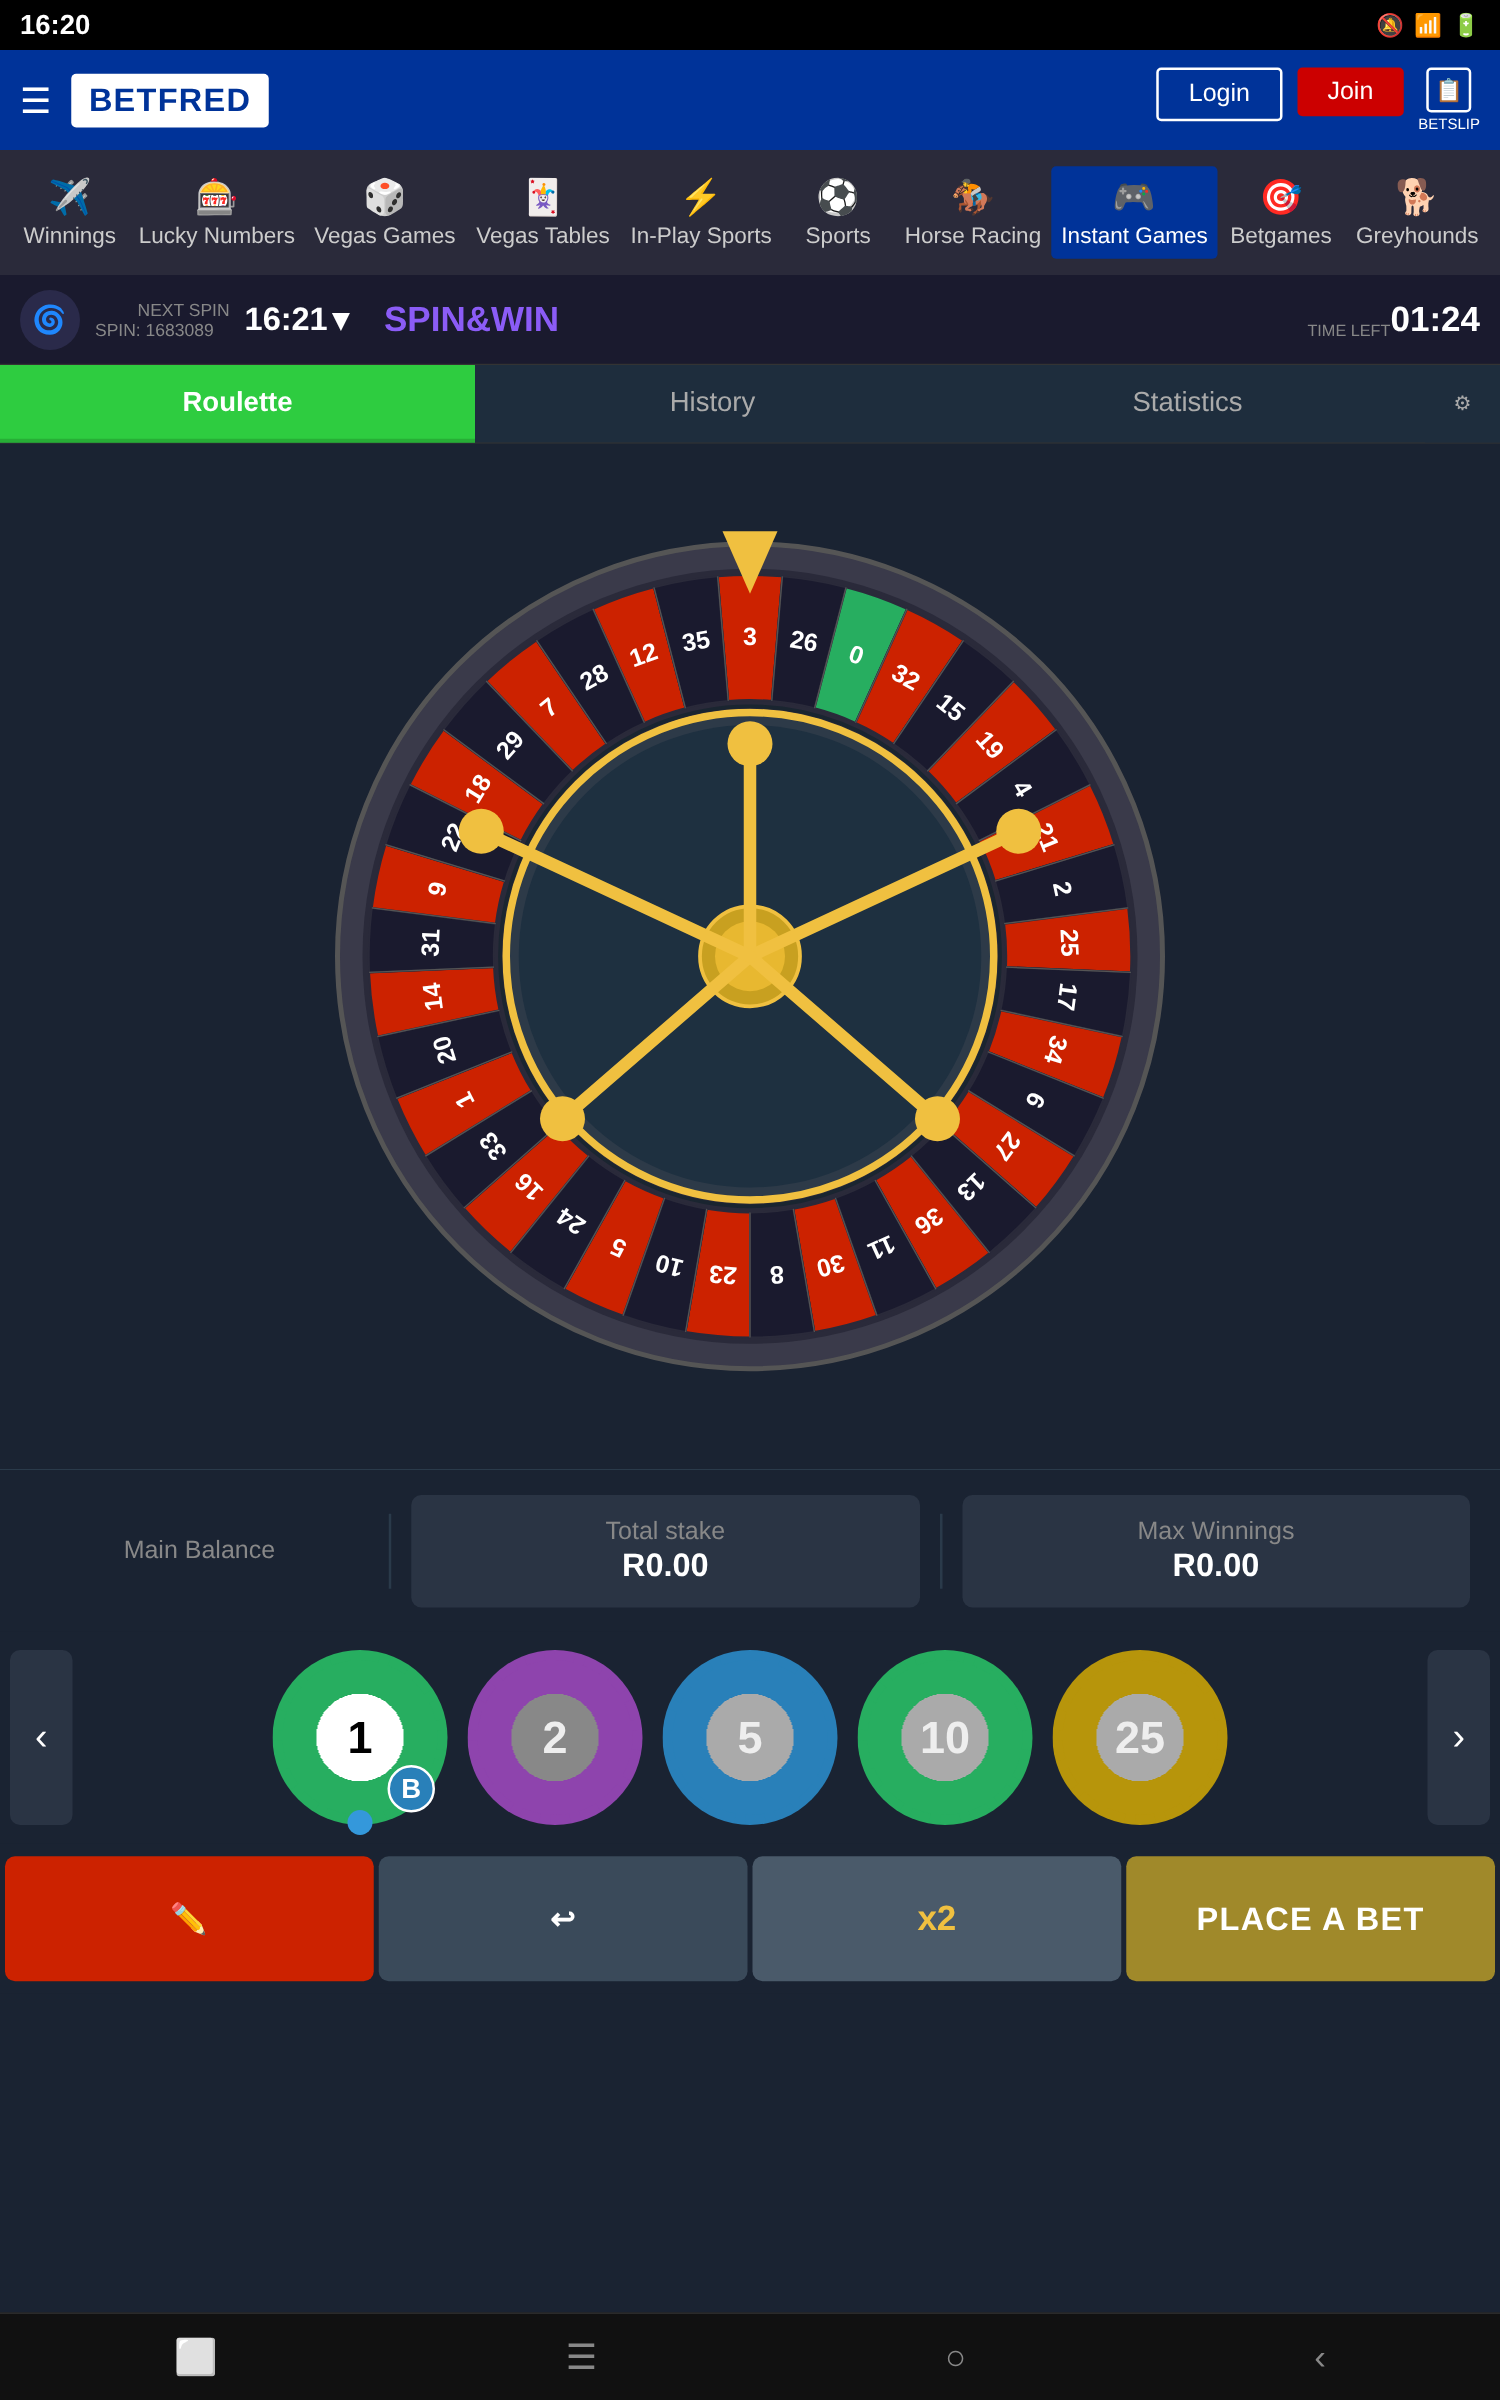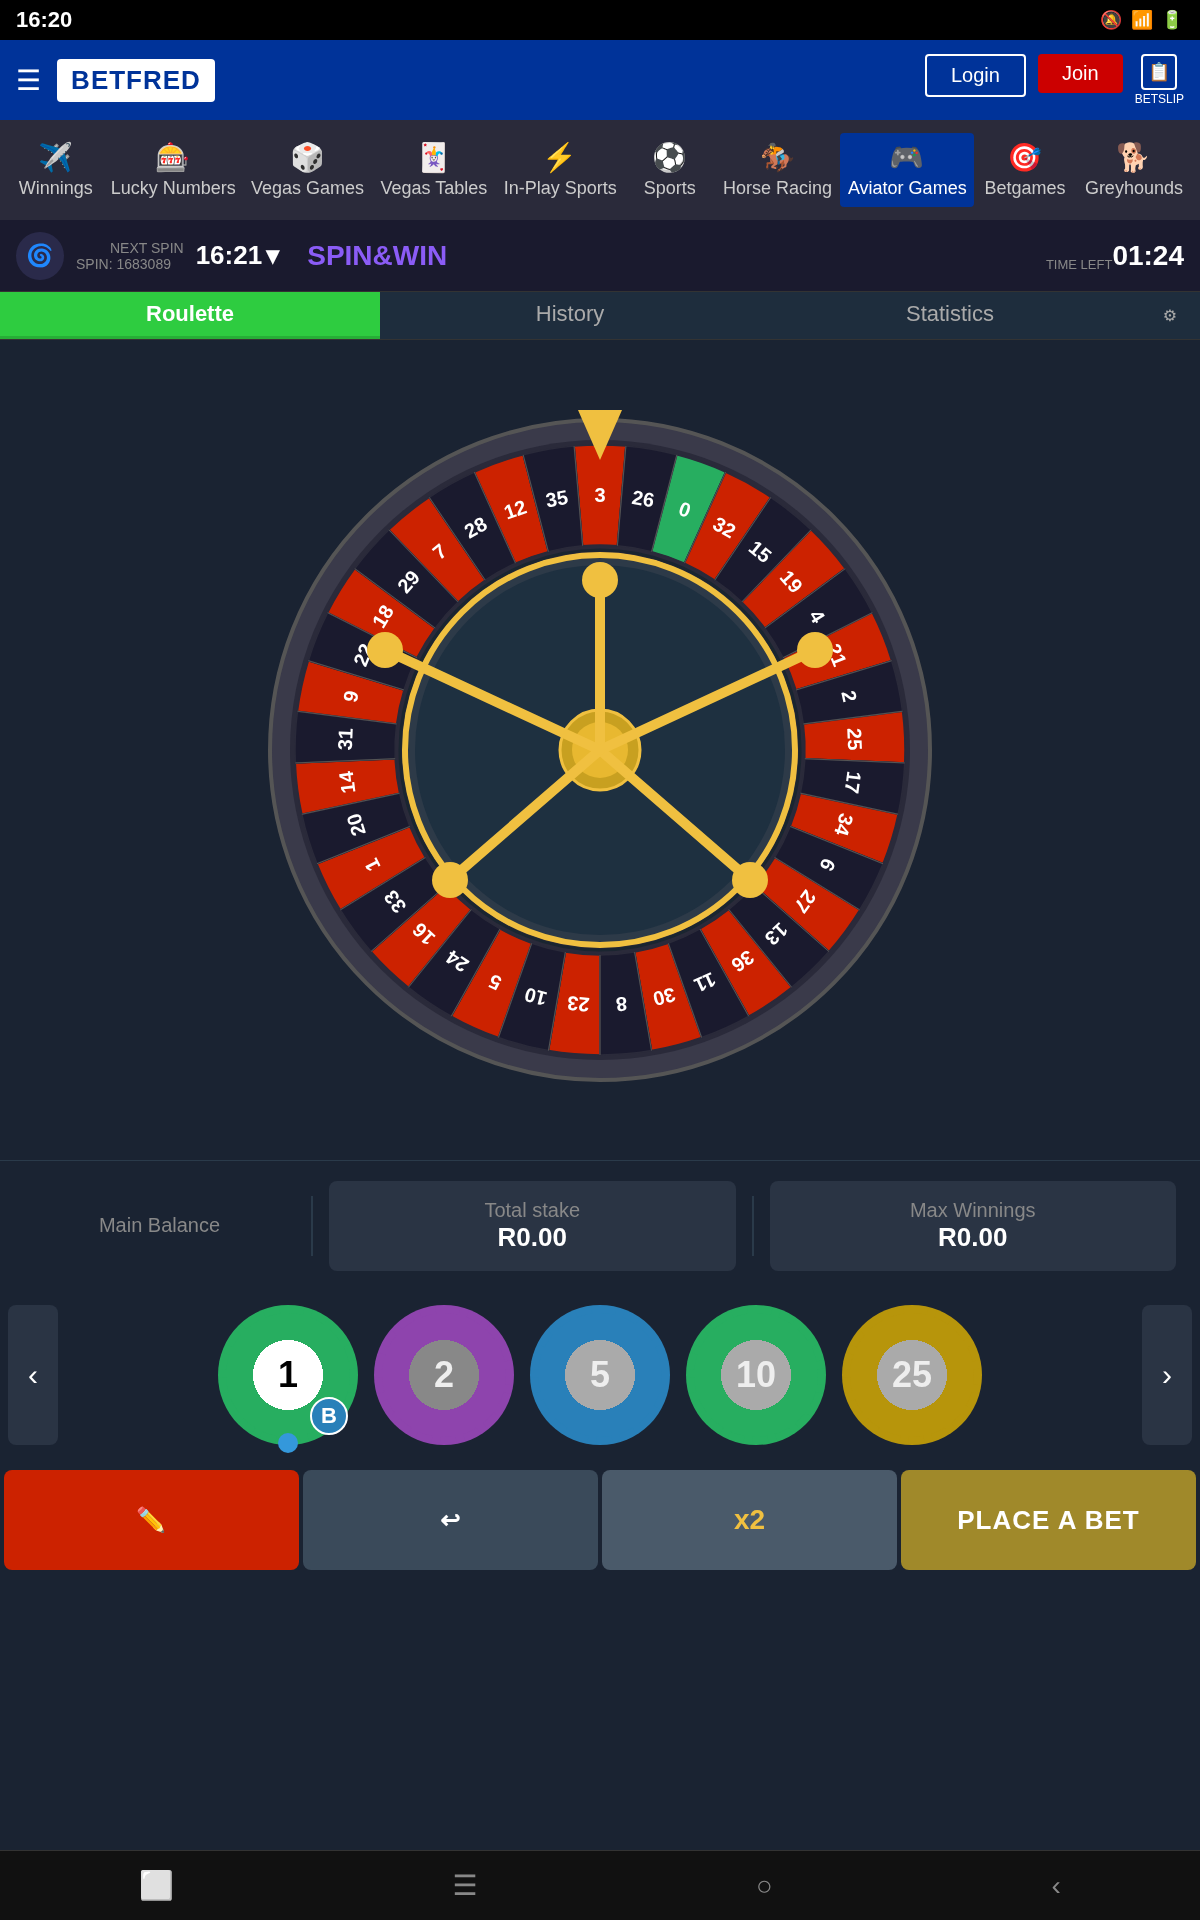--- a/index.html
+++ b/index.html
@@ -135,21 +135,21 @@
     .spin-time { color: #fff; font-size: 26px; font-weight: bold; display: flex; align-items: center; gap: 4px; }
     .spin-id { color: #888; font-size: 14px; }
     .spin-win-title { color: #8b5cf6; font-size: 28px; font-weight: bold; margin-left: 16px; }
     #game-header-right { display: flex; flex-direction: row; align-items: flex-end; }
     .time-left-label { color: #888; font-size: 13px; }
     .time-left-value { color: #fff; font-size: 28px; font-weight: bold; }
 
     
     #tab-bar {
       background: #1e2d3d;
-      height: 48px;
+      height: 63px;
       display: flex;
       align-items: stretch;
       border-bottom: 1px solid #333;
     }
     .tab-item {
       flex: 1;
       display: flex;
       align-items: center;
       justify-content: center;
       color: #aaa;
@@ -410,21 +410,21 @@
   <div class="nav-item">
     <span class="nav-icon">⚽</span>
     <span>Sports</span>
   </div>
   <div class="nav-item">
     <span class="nav-icon">🏇</span>
     <span>Horse Racing</span>
   </div>
   <div class="nav-item active">
     <span class="nav-icon">🎮</span>
-    <span>Aviator Games</span>
+    <span>Instant Games</span>
   </div>
   <div class="nav-item">
     <span class="nav-icon">🎯</span>
     <span>Betgames</span>
   </div>
   <div class="nav-item">
     <span class="nav-icon">🐕</span>
     <span>Greyhounds</span>
   </div>
 </div>

